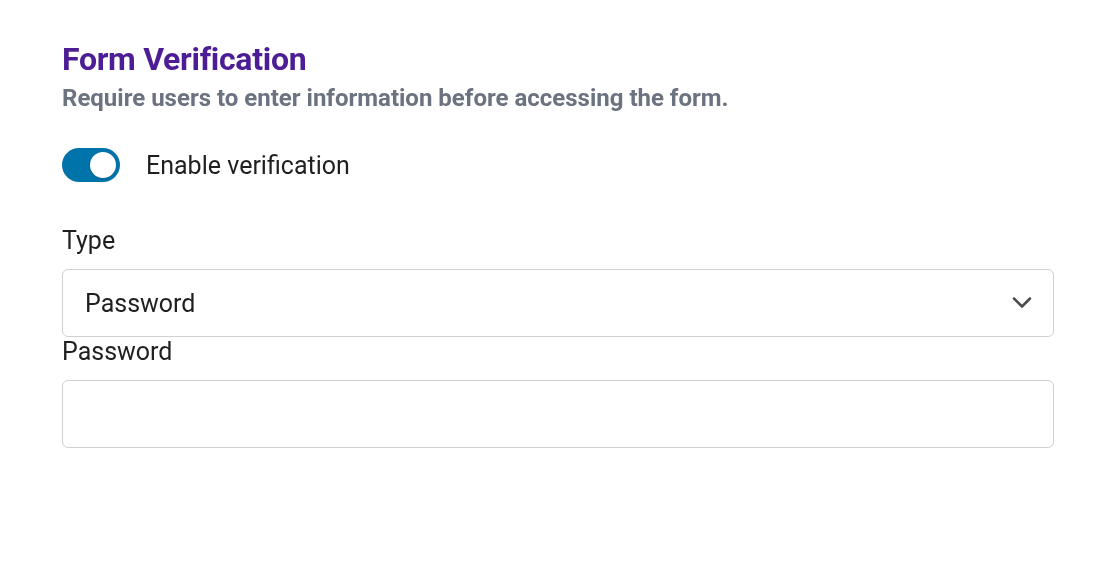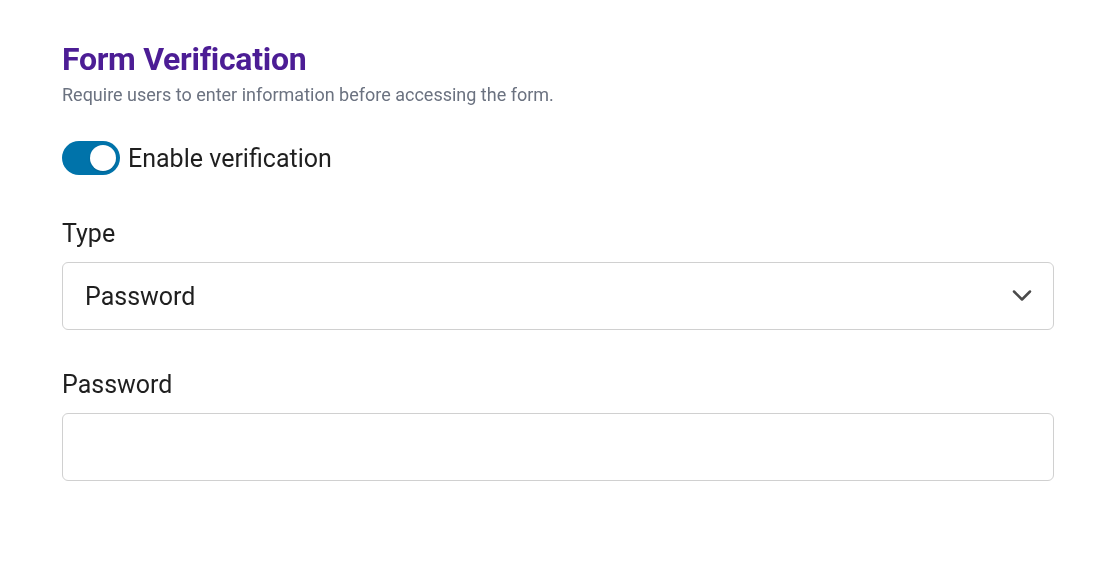--- a/index.html
+++ b/index.html
@@ -17,30 +17,30 @@
     
     .section-title {
       font-size: 32px;
       font-weight: 700;
       color: #4c1d95;
       margin-bottom: 6px;
       letter-spacing: -0.3px;
     }
     
     .section-description {
-      font-size: 18px;
+      font-size: 24px;
       color: #6b7280;
-      font-weight: 400;
+      font-weight: 700;
       margin-bottom: 36px;
     }
     
     .toggle-row {
       display: flex;
       align-items: center;
-      gap: 8px;
+      gap: 26px;
       margin-bottom: 44px;
     }
     
     .toggle {
       position: relative;
       width: 58px;
       height: 34px;
       background: #0073aa;
       border-radius: 17px;
       cursor: pointer;
@@ -58,21 +58,20 @@
       box-shadow: 0 1px 2px rgba(0,0,0,0.15);
     }
     
     .toggle-label {
       font-size: 25px;
       color: #1f1f1f;
       font-weight: 400;
     }
     
     .field-group {
-      margin-bottom: 40px;
     }
     
     .field-label {
       font-size: 25px;
       color: #1f1f1f;
       font-weight: 400;
       margin-bottom: 14px;
       display: block;
     }
     

